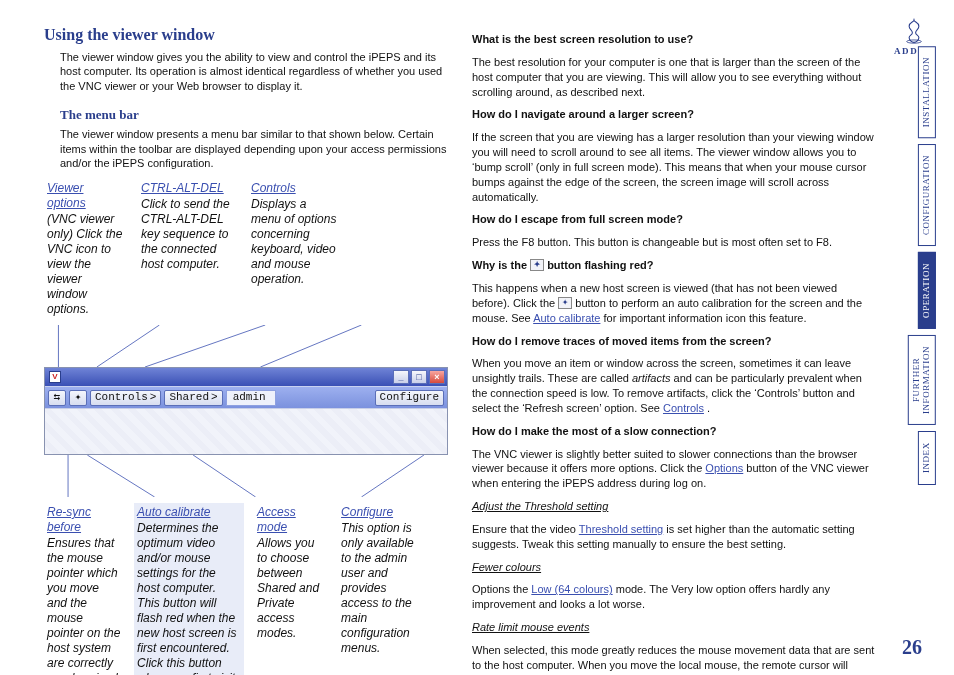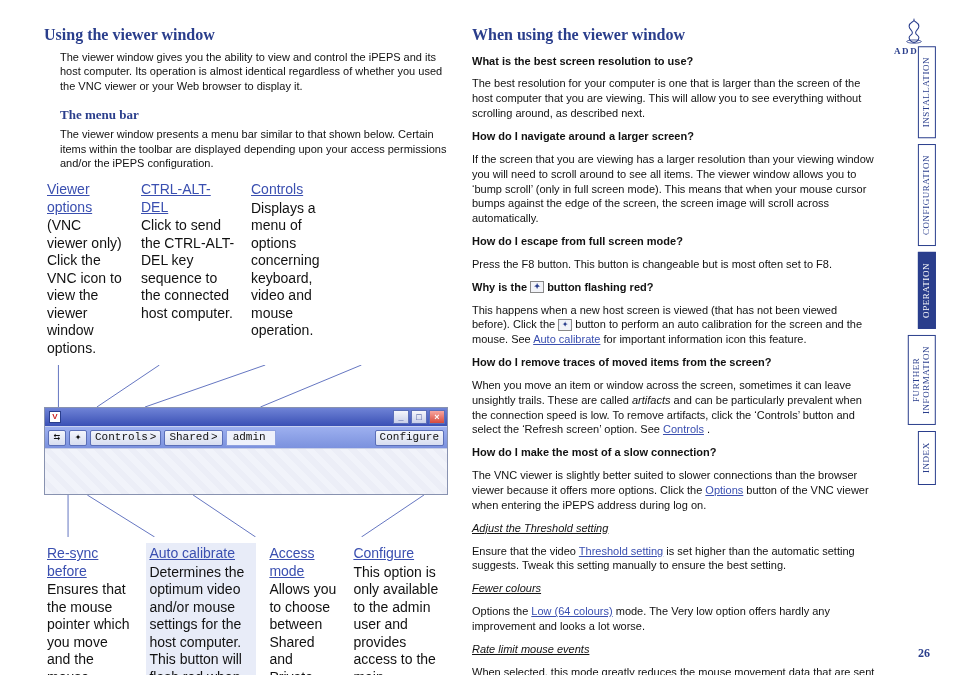--- a/index.html
+++ b/index.html
@@ -62,23 +62,24 @@
 
   
   .figure-wrap { position: relative; margin-top: 6px; }
   .callout-row {
     display: flex;
     gap: 10px;
     margin-bottom: 6px;
   }
   .callout-row.bottom { margin-top: 6px; margin-bottom: 0; }
   .callout {
-    font-size: 14px;
+    font-size: 12px;
     line-height: 1.25;
     padding: 2px 3px;
+    font-style: italic;
   }
   .callout.hl { background: var(--callout-hl); }
   .callout .hd {
     color: var(--link);
     text-decoration: underline;
     display: block;
     margin-bottom: 1px;
   }
   .connector-area {
     position: relative;
@@ -174,23 +175,23 @@
     position: absolute; top: 18px; right: 20px;
     display:flex; flex-direction:column; align-items:center;
     color: var(--blue); font-family: Georgia, serif;
   }
   .logo svg { width:26px; height:26px; }
   .logo .brand {
     font-size: 9px; letter-spacing: 0.18em; margin-top: 1px; font-weight:700;
   }
 
   .page-number {
-    position: absolute; right: 24px; bottom: 14px;
+    position: absolute; right: 32px; bottom: 14px;
     font-family: Georgia, serif; color: var(--blue);
-    font-weight:700; font-size: 12px;
+    font-weight:700; font-size: 20px;
   }
 
   
   .inline-icon {
     display:inline-flex; vertical-align:middle; width:14px; height:12px;
     border:1px solid #888; background:#f2f3f8; align-items:center; justify-content:center;
     font-size:9px; line-height:1; position:relative; top:-1px;
   }
   .inline-icon::before{content:"✦"; font-size:8px; color:#2a3e8c;}
 </style>
@@ -306,21 +307,20 @@
           </div>
           <div class="callout" style="flex:0 0 92px">
             <span class="hd">Configure</span>
             <span>This option is only available to the admin user and provides access to the main configuration menus.</span>
           </div>
         </div>
       </div>
     </div>
 
     <div class="col">
-      <h1>When using the viewer window</h1>
 
       <p class="q">What is the best screen resolution to use?</p>
       <p>The best resolution for your computer is one that is larger than the screen of the host computer that you are viewing. This will allow you to see everything without scrolling around, as described next.</p>
 
       <p class="q">How do I navigate around a larger screen?</p>
       <p>If the screen that you are viewing has a larger resolution than your viewing window you will need to scroll around to see all items. The viewer window allows you to ‘bump scroll’ (only in full screen mode). This means that when your mouse cursor bumps against the edge of the screen, the screen image will scroll across automatically.</p>
 
       <p class="q">How do I escape from full screen mode?</p>
       <p>Press the F8 button. This button is changeable but is most often set to F8.</p>
 

